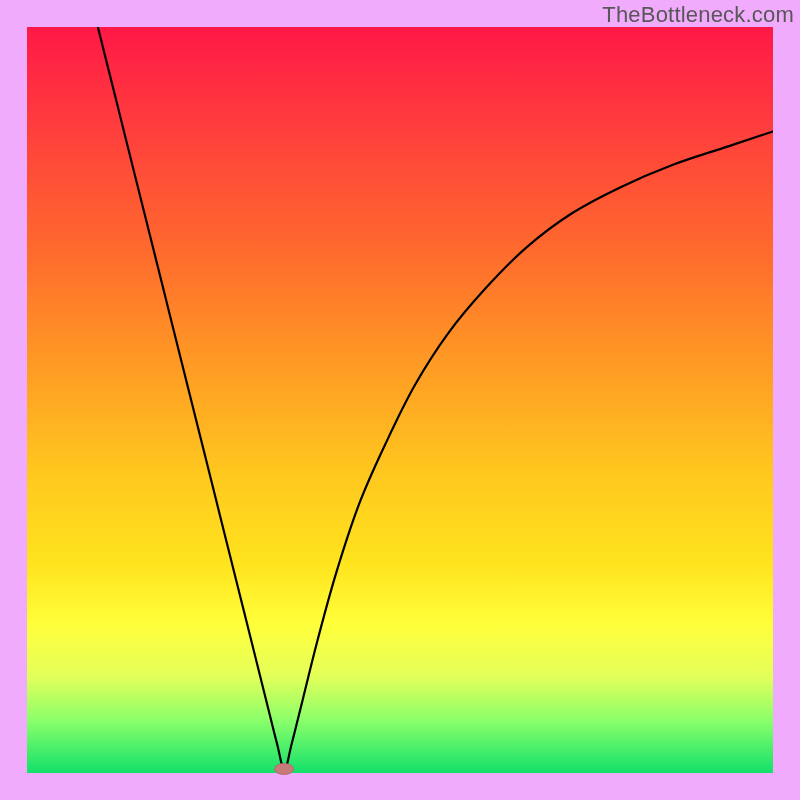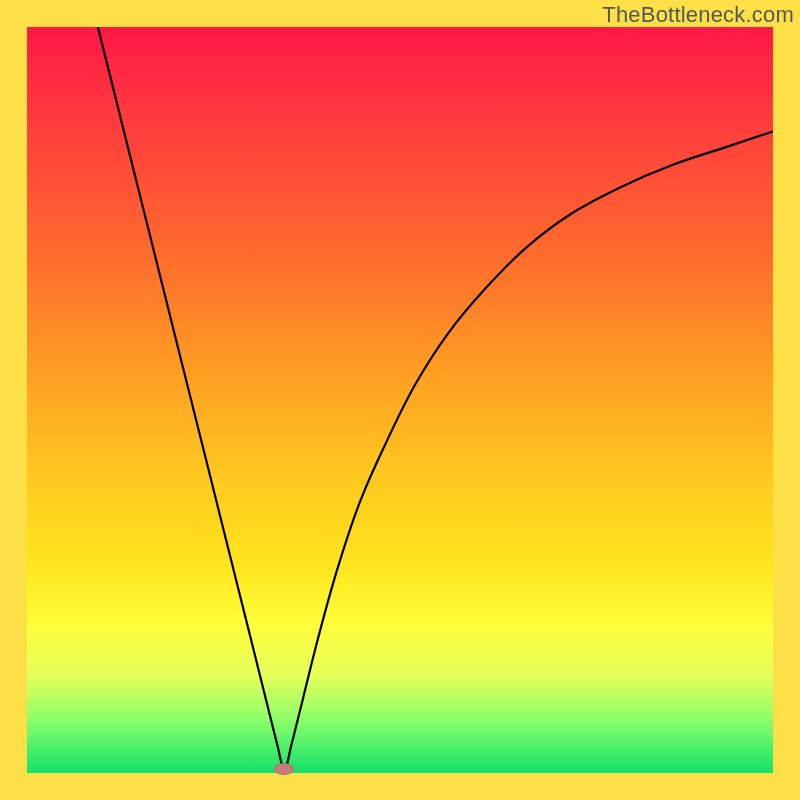--- a/index.html
+++ b/index.html
@@ -8,21 +8,21 @@
     width: 800px;
     height: 800px;
     overflow: hidden;
     font-family: Arial, Helvetica, sans-serif;
     background: #000;
   }
   .frame {
     position: relative;
     width: 800px;
     height: 800px;
-    background: #fde047;
+    background: #f0abfc;
   }
   .plot {
     position: absolute;
     left: 27px;
     top: 27px;
     width: 746px;
     height: 746px;
     
     background: linear-gradient(
       to bottom,

